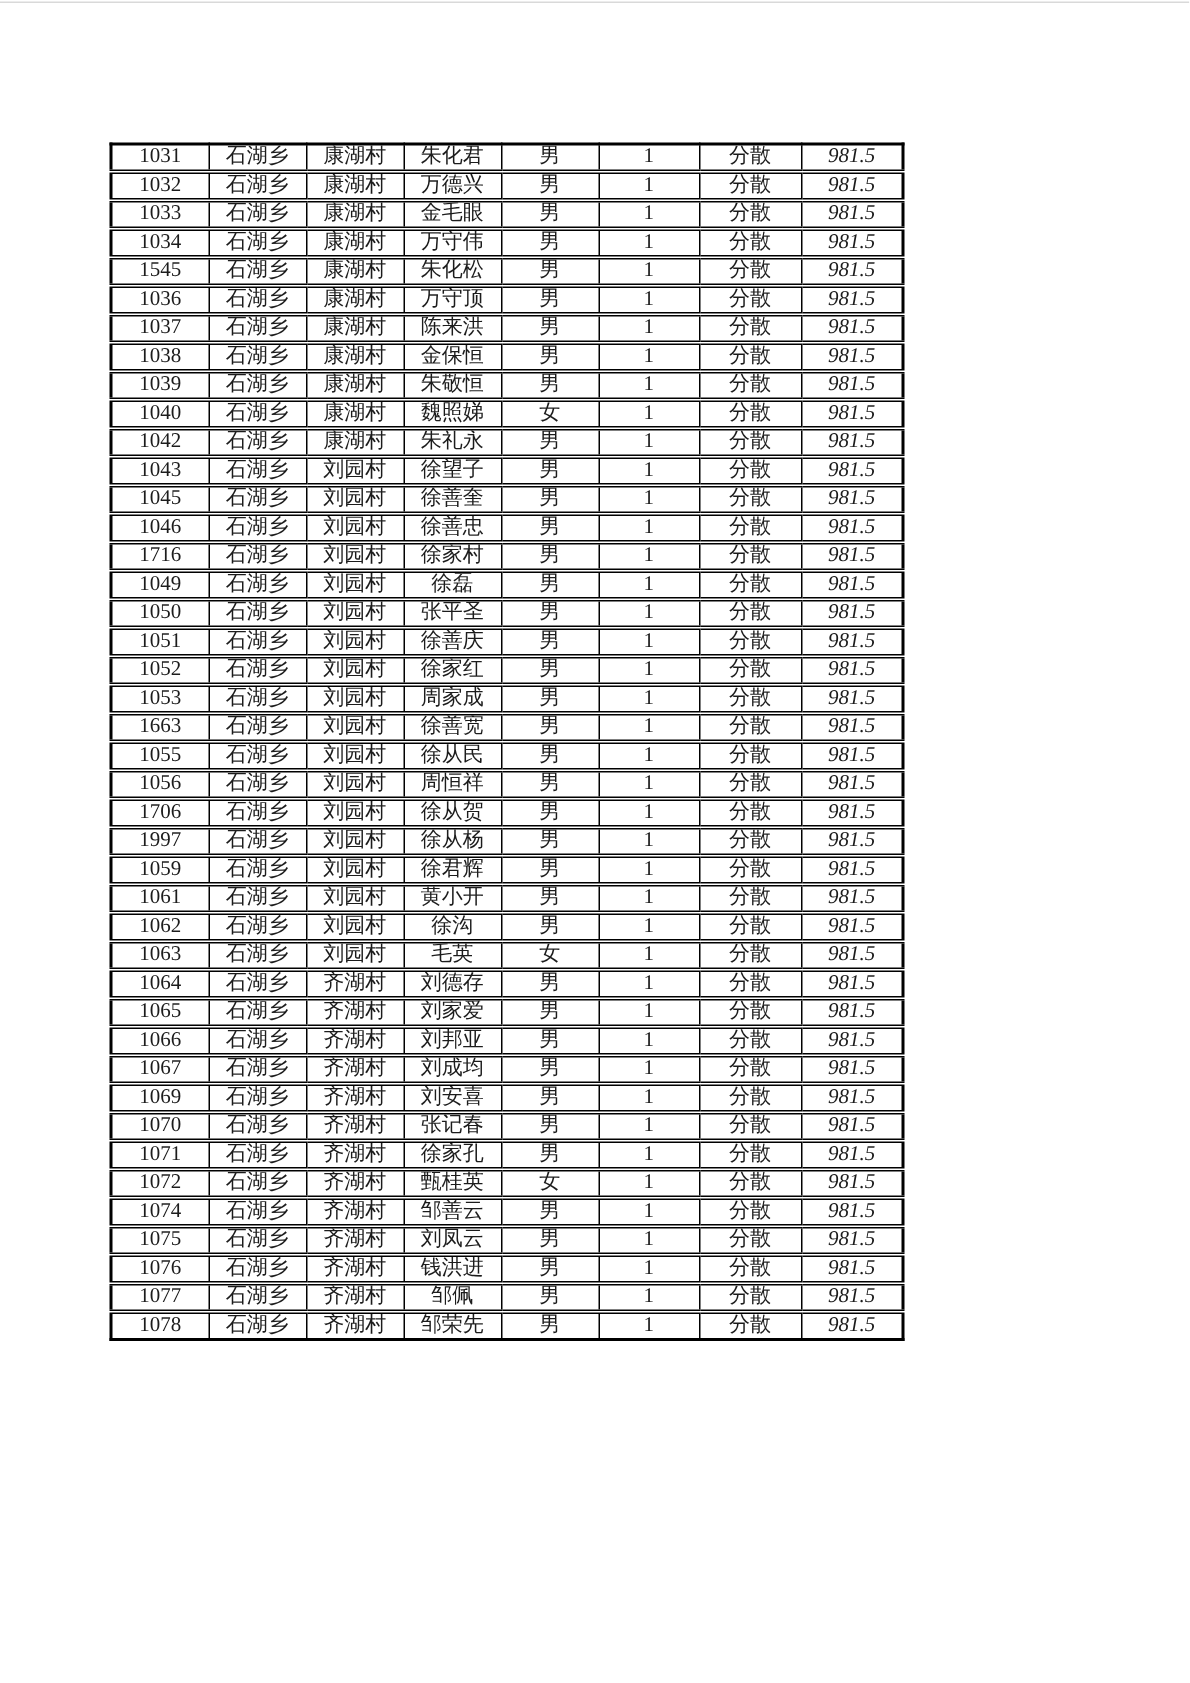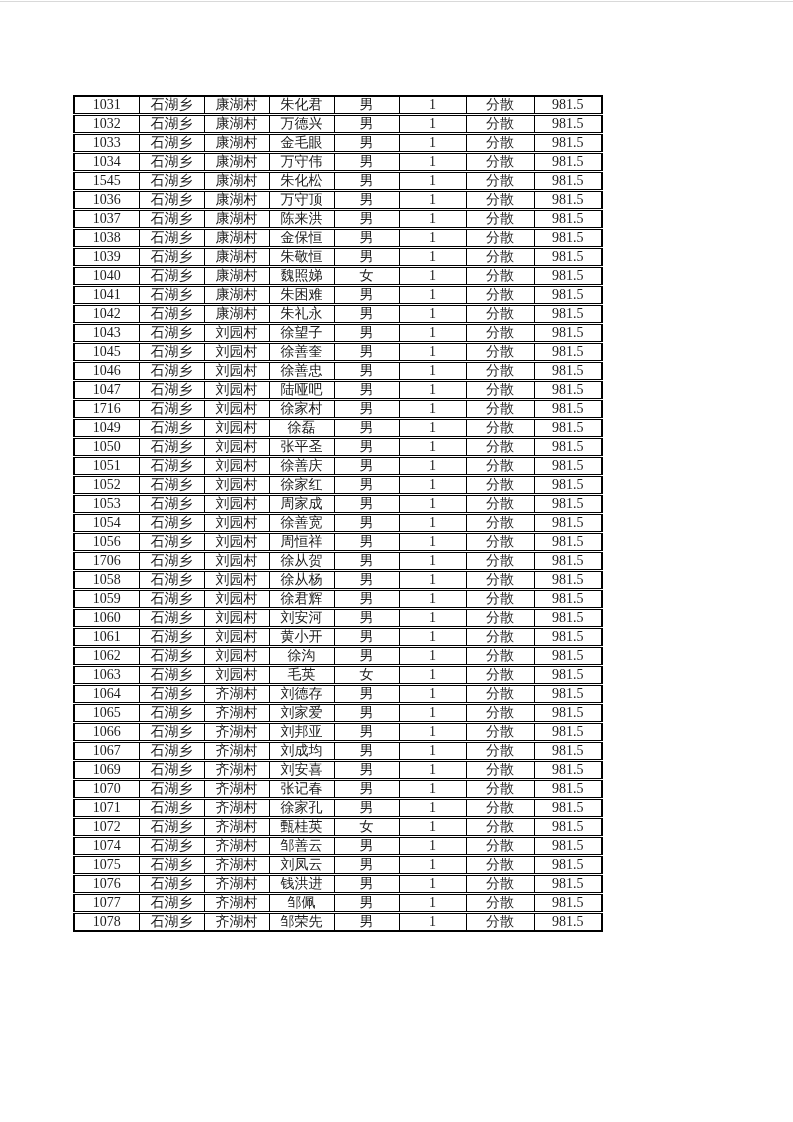--- a/index.html
+++ b/index.html
@@ -40,21 +40,21 @@
     border-right: 1px solid #000000;
     border-bottom: 3px double #000000;
     font-size: 14px;
     line-height: 16px;
     color: #1c1c1c;
     text-align: center;
     vertical-align: middle;
     white-space: nowrap;
     overflow: hidden;
   }
-  table.records td:last-child { border-right: none; }
+  table.records td:last-child { border-right: none; font-style: italic; }
   table.records tr:last-child td { border-bottom: none; }
   col.c0 { width: 65px; }
   col.c1 { width: 65px; }
   col.c2 { width: 65px; }
   col.c3 { width: 65px; }
   col.c4 { width: 65px; }
   col.c5 { width: 67px; }
   col.c6 { width: 68px; }
   col.c7 { width: 68px; }
 </style>
@@ -169,30 +169,20 @@
           <td>1040</td>
           <td>石湖乡</td>
           <td>康湖村</td>
           <td>魏照娣</td>
           <td>女</td>
           <td>1</td>
           <td>分散</td>
           <td>981.5</td>
         </tr>
         <tr>
-          <td>1041</td>
-          <td>石湖乡</td>
-          <td>康湖村</td>
-          <td>朱困难</td>
-          <td>男</td>
-          <td>1</td>
-          <td>分散</td>
-          <td>981.5</td>
-        </tr>
-        <tr>
           <td>1042</td>
           <td>石湖乡</td>
           <td>康湖村</td>
           <td>朱礼永</td>
           <td>男</td>
           <td>1</td>
           <td>分散</td>
           <td>981.5</td>
         </tr>
         <tr>
@@ -219,30 +209,20 @@
           <td>1046</td>
           <td>石湖乡</td>
           <td>刘园村</td>
           <td>徐善忠</td>
           <td>男</td>
           <td>1</td>
           <td>分散</td>
           <td>981.5</td>
         </tr>
         <tr>
-          <td>1047</td>
-          <td>石湖乡</td>
-          <td>刘园村</td>
-          <td>陆哑吧</td>
-          <td>男</td>
-          <td>1</td>
-          <td>分散</td>
-          <td>981.5</td>
-        </tr>
-        <tr>
           <td>1716</td>
           <td>石湖乡</td>
           <td>刘园村</td>
           <td>徐家村</td>
           <td>男</td>
           <td>1</td>
           <td>分散</td>
           <td>981.5</td>
         </tr>
         <tr>
@@ -289,74 +269,74 @@
           <td>1053</td>
           <td>石湖乡</td>
           <td>刘园村</td>
           <td>周家成</td>
           <td>男</td>
           <td>1</td>
           <td>分散</td>
           <td>981.5</td>
         </tr>
         <tr>
-          <td>1054</td>
+          <td>1663</td>
           <td>石湖乡</td>
           <td>刘园村</td>
           <td>徐善宽</td>
           <td>男</td>
           <td>1</td>
           <td>分散</td>
           <td>981.5</td>
         </tr>
         <tr>
+          <td>1055</td>
+          <td>石湖乡</td>
+          <td>刘园村</td>
+          <td>徐从民</td>
+          <td>男</td>
+          <td>1</td>
+          <td>分散</td>
+          <td>981.5</td>
+        </tr>
+        <tr>
           <td>1056</td>
           <td>石湖乡</td>
           <td>刘园村</td>
           <td>周恒祥</td>
           <td>男</td>
           <td>1</td>
           <td>分散</td>
           <td>981.5</td>
         </tr>
         <tr>
           <td>1706</td>
           <td>石湖乡</td>
           <td>刘园村</td>
           <td>徐从贺</td>
           <td>男</td>
           <td>1</td>
           <td>分散</td>
           <td>981.5</td>
         </tr>
         <tr>
-          <td>1058</td>
+          <td>1997</td>
           <td>石湖乡</td>
           <td>刘园村</td>
           <td>徐从杨</td>
           <td>男</td>
           <td>1</td>
           <td>分散</td>
           <td>981.5</td>
         </tr>
         <tr>
           <td>1059</td>
           <td>石湖乡</td>
           <td>刘园村</td>
           <td>徐君辉</td>
-          <td>男</td>
-          <td>1</td>
-          <td>分散</td>
-          <td>981.5</td>
-        </tr>
-        <tr>
-          <td>1060</td>
-          <td>石湖乡</td>
-          <td>刘园村</td>
-          <td>刘安河</td>
           <td>男</td>
           <td>1</td>
           <td>分散</td>
           <td>981.5</td>
         </tr>
         <tr>
           <td>1061</td>
           <td>石湖乡</td>
           <td>刘园村</td>
           <td>黄小开</td>

